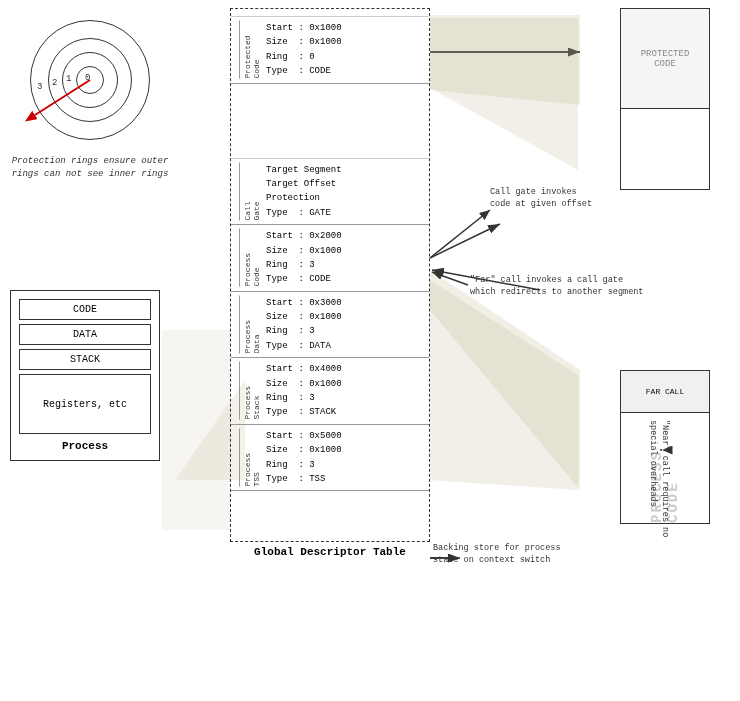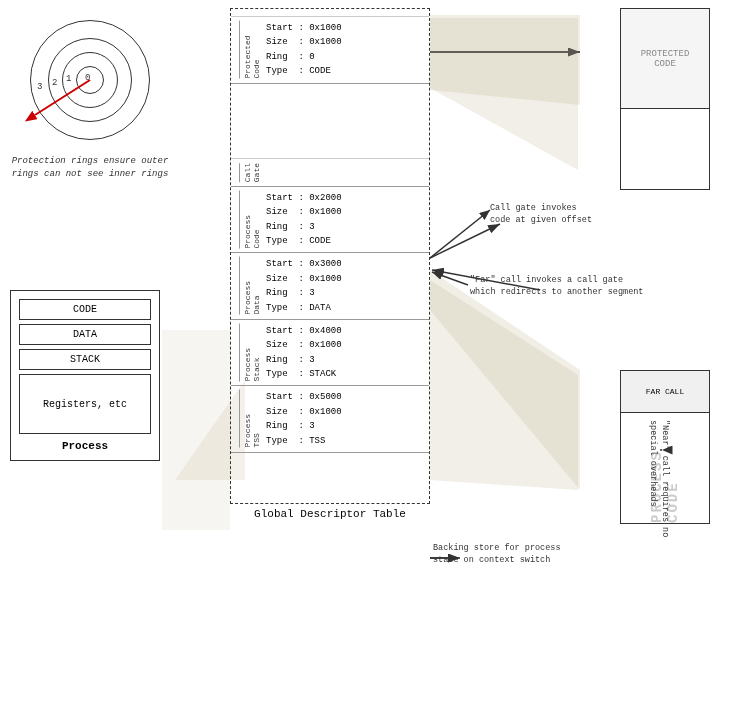--- a/index.html
+++ b/index.html
@@ -97,21 +97,21 @@
       top: 8px;
       width: 200px;
     }
     .gdt-box {
       border: 1.5px dashed #333;
       width: 200px;
     }
     .gdt-title {
       text-align: center;
       font-size: 11px;
-      font-weight: normal;
+      font-weight: bold;
       margin-top: 4px;
     }
     .gdt-segment {
       border-bottom: 1px solid #999;
       padding: 4px 8px;
       display: flex;
       gap: 0;
     }
     .gdt-segment:last-child {
       border-bottom: none;
@@ -276,20 +276,26 @@
           Size &nbsp;: 0x1000<br>
           Ring &nbsp;: 0<br>
           Type &nbsp;: CODE
         </div>
       </div>
 
       <div style="height:75px;border-bottom:1px solid #ccc;"></div>
 
       <div class="gdt-segment">
         <div class="seg-label">Call<br>Gate</div>
+        <div class="seg-content">
+          Target Segment<br>
+          Target Offset<br>
+          Protection<br>
+          Type &nbsp;: GATE
+        </div>
       </div>
 
       <div class="gdt-segment">
         <div class="seg-label">Process<br>Code</div>
         <div class="seg-content">
           Start : 0x2000<br>
           Size &nbsp;: 0x1000<br>
           Ring &nbsp;: 3<br>
           Type &nbsp;: CODE
         </div>
@@ -335,21 +341,21 @@
     <div class="protected-code-bottom"></div>
   </div>
 
   <div class="process-code-box">
     <div class="process-code-far-call">FAR CALL</div>
     <div class="process-code-main">
       <div class="process-code-text">PROCESS CODE</div>
     </div>
   </div>
 
-  <div class="annotation" style="left:490px;top:203px;">Call gate invokes<br>code at given offset</div>
+  <div class="annotation" style="left:490px;top:187px;">Call gate invokes<br>code at given offset</div>
   <div class="annotation" style="left:470px;top:275px;">"Far" call invokes a call gate<br>which redirects to another segment</div>
   <div class="annotation" style="left:433px;top:543px;">Backing store for process<br>state on context switch</div>
 
   <div class="annotation" style="left:670px;top:420px;transform:rotate(90deg);transform-origin:left top;white-space:nowrap;">"Near" call requires no<br>special overheads</div>
 
   <svg style="position:absolute;top:0;left:0;pointer-events:none;" width="740" height="701">
 
     <line x1="430" y1="52" x2="578" y2="52" stroke="#333" stroke-width="1.5" marker-end="url(#arr1)"></line>
 
     <line x1="430" y1="258" x2="490" y2="210" stroke="#333" stroke-width="1.5" marker-end="url(#arr1)"></line>

